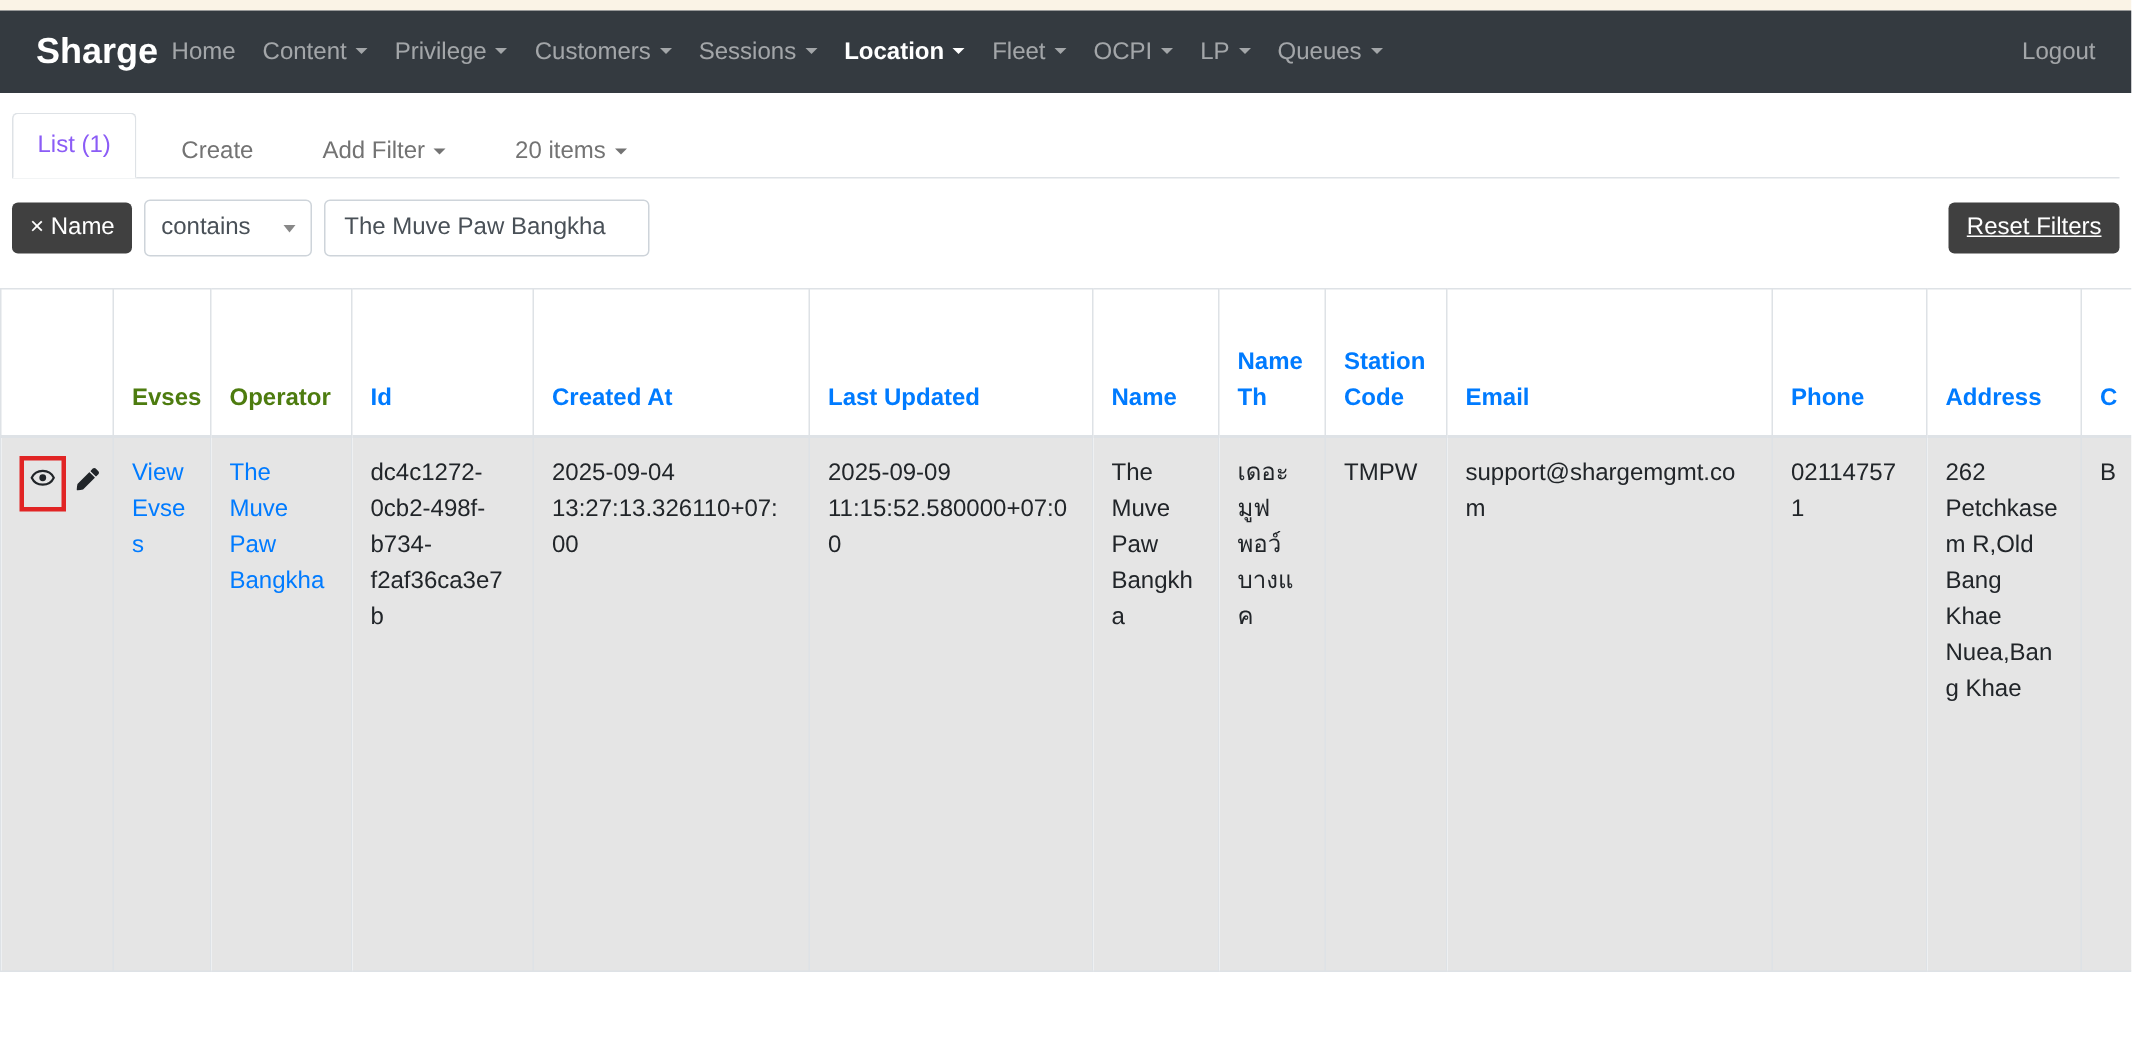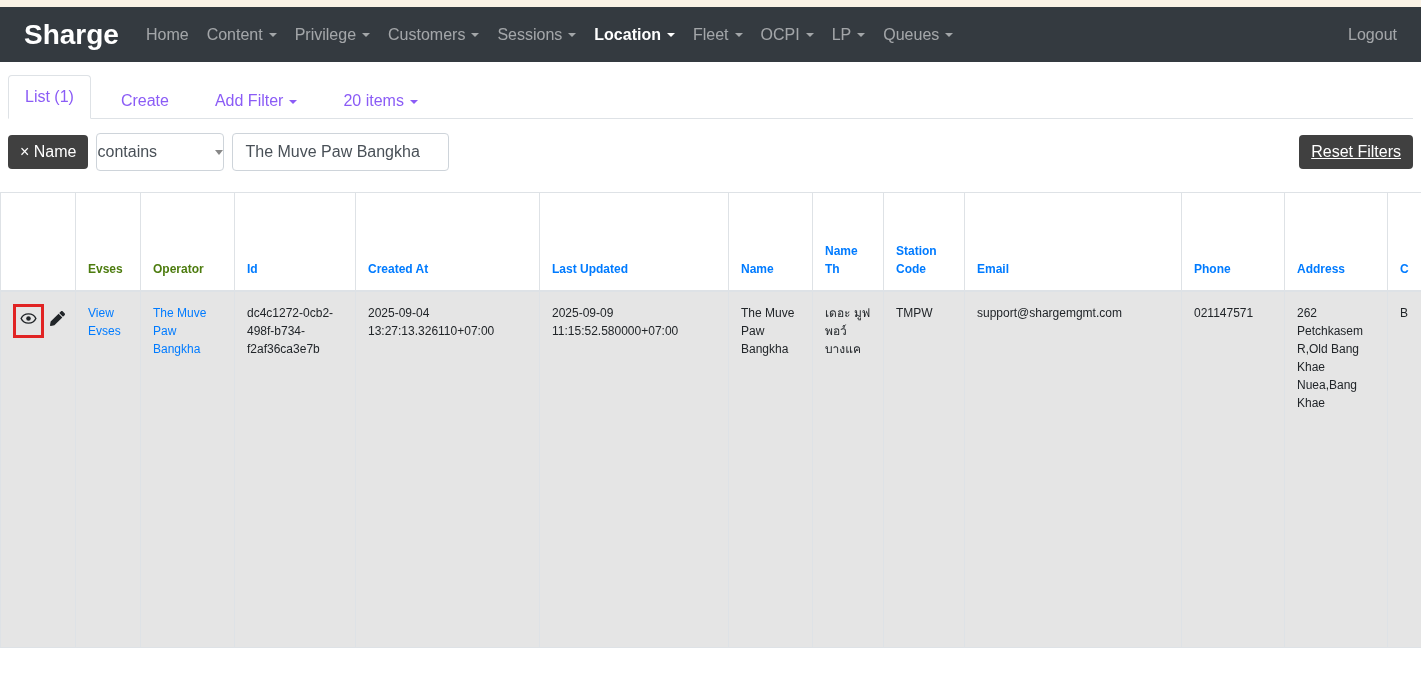--- a/index.html
+++ b/index.html
@@ -1,44 +1,44 @@
 <!DOCTYPE html>
 <html><head>
 <meta charset="utf-8">
 <style>
   * { box-sizing: border-box; }
   html,body { margin:0; padding:0; background:#fff; font-family:"Liberation Sans","DejaVu Sans",sans-serif; color:#212529; font-size:16px; }
   .top-strip { height:7px; background:#faf3e6; }
 
   
   .navbar { background:#343a40; height:55px; display:flex; align-items:center; padding:0 24px; }
-  .brand { color:#fff; font-size:28px; font-weight:bold; margin-right:18px; cursor:pointer; }
+  .brand { color:#fff; font-size:24px; font-weight:bold; cursor:pointer; }
   .nav { list-style:none; display:flex; margin:0; padding:0; align-items:center; }
   .nav-item { color:rgba(255,255,255,0.55); padding:8px 9px; cursor:pointer; white-space:nowrap; }
   .nav-item.active { color:#fff; font-weight:600; }
   .logout { margin-left:auto; color:rgba(255,255,255,0.55); cursor:pointer; }
   .caret { display:inline-block; margin-left:6px; vertical-align:middle; border-left:4px solid transparent; border-right:4px solid transparent; border-top:4px solid currentColor; }
 
   
   .tabs-bar { display:flex; align-items:flex-end; margin:13px 8px 0 8px; border-bottom:1px solid #dee2e6; }
   .tab { padding:12px 16px; border:1px solid #dee2e6; border-bottom:1px solid #fff; margin-bottom:-1px; border-radius:4px 4px 0 0; background:#fff; color:#8b5cf6; cursor:default; }
-  .tab-link { padding:8px 16px; color:#8b5cf6; text-decoration:none; cursor:pointer; margin-left:14px; white-space:nowrap; }
+  .tab-link { padding:8px 16px; color:#737373; text-decoration:none; cursor:pointer; margin-left:14px; white-space:nowrap; }
 
   
   .filter-row { display:flex; align-items:center; margin:14px 8px 0 8px; }
   .btn-secondary { background:#404040; color:#fff; border:none; border-radius:4px; padding:8px 12px; font-size:16px; font-family:inherit; cursor:pointer; }
-  .select-box { width:128px; height:38px; border:1px solid #ced4da; border-radius:4px; background:#fff; display:flex; align-items:center; justify-content:space-between; padding:0 0; margin-left:8px; color:#495057; cursor:pointer; }
+  .select-box { width:112px; height:38px; border:1px solid #ced4da; border-radius:4px; background:#fff; display:flex; align-items:center; justify-content:space-between; padding:0 10px; margin-left:8px; color:#495057; cursor:pointer; }
   .select-caret { border-left:4px solid transparent; border-right:4px solid transparent; border-top:5px solid #888; }
   .filter-input { width:217px; height:38px; border:1px solid #ced4da; border-radius:4px; padding:0 12px; margin-left:8px; font-size:16px; font-family:inherit; color:#495057; }
   .reset { margin-left:auto;text-decoration:underline; }
 
   
   .table-wrap { margin-top:21px; width:100%; overflow:hidden; }
   table { border-collapse:collapse; table-layout:fixed; width:1600px; }
-  th, td { border:1px solid #dee2e6; padding:12px; text-align:left; font-size:12px; line-height:1.5; overflow:hidden; }
+  th, td { border:1px solid #dee2e6; padding:12px; text-align:left; font-size:16px; line-height:1.5; overflow:hidden; }
   thead th { vertical-align:bottom; height:98px; border-bottom-width:2px; background:#fff; font-weight:bold; }
   th.sort { color:#007bff; cursor:pointer; }
   th.plain { color:#4d7c0f; }
   tbody td { vertical-align:top; height:357px; background:#e5e5e5; overflow-wrap:break-word; }
   td a { color:#007bff; text-decoration:none; cursor:pointer; }
 
   .actions-cell { white-space:nowrap; }
   .highlight-box { display:inline-flex; align-items:center; justify-content:center; border:3px solid #e12424; padding:3px 4px; margin-right:3px; vertical-align:top; }
   .icon-svg { display:inline-block; vertical-align:top; }
   .pencil-wrap { display:inline-block; margin-top:7px; vertical-align:top; cursor:pointer; }

